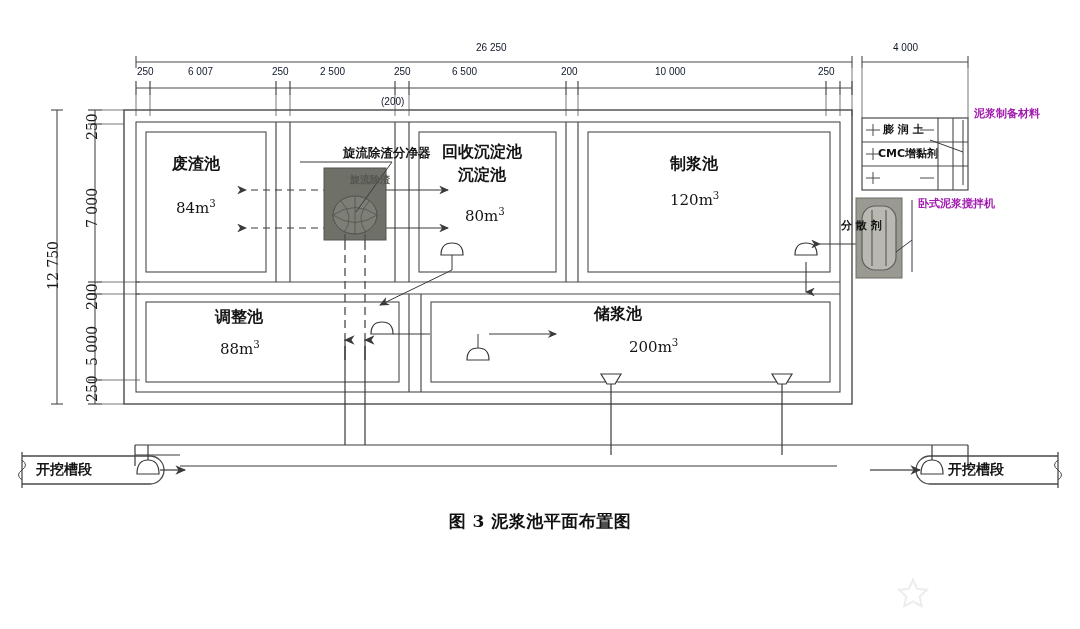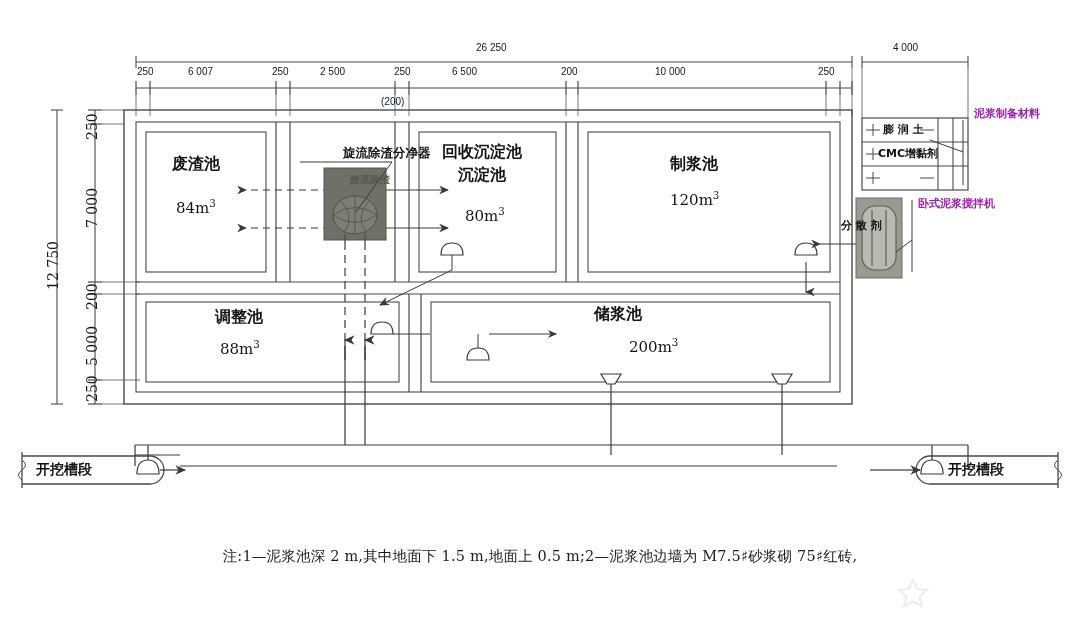--- a/index.html
+++ b/index.html
@@ -372,21 +372,21 @@
   <div class="lbl mat" style="left:883px;top:124px;">膨 润 土</div>
   <div class="lbl mat" style="left:878px;top:148px;">CMC增黏剂</div>
   <div class="lbl mat" style="left:841px;top:172px;margin-top:48px;">分 散 剂</div>
 
   <div class="lbl vtext" style="left:974px;top:108px;">泥浆制备材料</div>
   <div class="lbl vtext" style="left:918px;top:198px;">卧式泥浆搅拌机</div>
 
   <div class="lbl trench" style="left:36px;top:461px;">开挖槽段</div>
   <div class="lbl trench" style="left:948px;top:461px;">开挖槽段</div>
 
-  <div class="cap-wrap" style="top:546px;">
-    <span class="note">注:1—泥浆池深 2 m,其中地面下 1.5 m,地面上 0.5 m;2—泥浆池边墙为 M7.5♯砂浆砌 75♯红砖,</span>
+  <div class="cap-wrap" style="top:510px;">
+    <span class="caption">图 3    泥浆池平面布置图</span>
   </div>
 
   <svg class="wm-star" viewBox="0 0 24 24">
     <path d="M12 2l2.9 6.3 6.9.8-5.1 4.7 1.4 6.8L12 17.3 5.9 20.6l1.4-6.8L2.2 9.1l6.9-.8z" fill="none" stroke="#555" stroke-width="1.5"></path>
   </svg>
 
 </div>
 
 </body></html>

